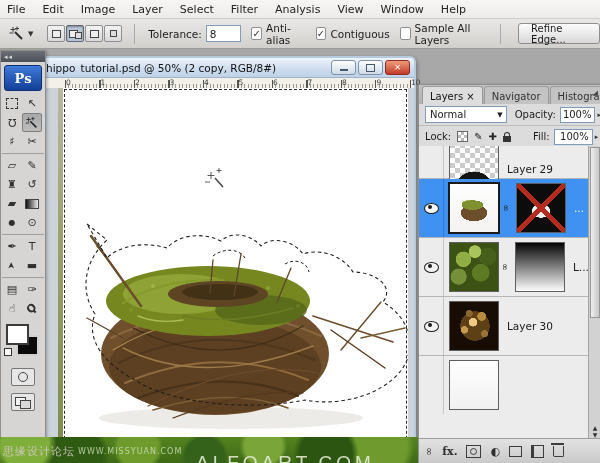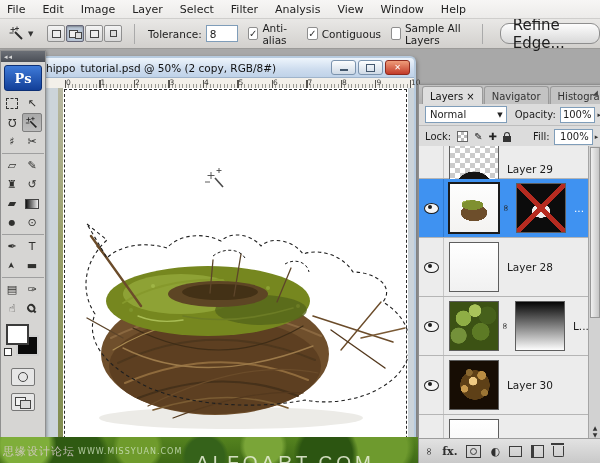--- a/index.html
+++ b/index.html
@@ -20,22 +20,22 @@
   .smbtn{width:16px;height:15px;border:1px solid #8f8f8f;background:linear-gradient(#f3f3f3,#d9d9d9);
          display:flex;align-items:center;justify-content:center;border-radius:2px}
   .smbtn.pressed{background:#b9c6d6;border-color:#5f7causality;border:1px solid #667;box-shadow:inset 0 1px 2px rgba(0,0,0,.35)}
   .sq{width:7px;height:6px;border:1px solid #444;display:inline-block;background:#eee}
   .sq2{width:5px;height:5px;border:1px solid #444;margin-left:-3px;margin-top:3px;background:#ddd}
   .ob-label{margin:0 4px 0 8px;font-size:10.5px}
   .ob-input{width:34px;height:15px;background:#fff;border:1px solid #7f9db9;font-size:10.5px;
             padding:0 3px;display:flex;align-items:center}
   .cbx{width:11px;height:11px;background:#fff;border:1px solid #8e8e8e;border-radius:2px;margin:0 4px 0 10px;
        display:flex;align-items:center;justify-content:center;font-size:10px;font-weight:bold;color:#333;line-height:1}
-  .refine{margin-left:12px;height:19px;padding:0 12px;border:1px solid #8e8e8e;border-radius:9px;
-          background:linear-gradient(#fdfdfd,#d8d8d8);display:flex;align-items:center;font-size:15px}
+  .refine{margin-left:12px;height:19px;padding:0 12px;border:1px solid #8e8e8e;border-radius:3px;
+          background:linear-gradient(#fdfdfd,#d8d8d8);display:flex;align-items:center;font-size:10px}
   
   .docwin{position:absolute;left:30px;top:56px;width:382px;height:407px;z-index:1;
           border:2px solid #b7cbdf;border-bottom:none;border-radius:6px 6px 0 0;background:#ccd4da;
           box-shadow:1px 2px 4px rgba(0,0,0,.35)}
   .titlebar{height:19px;border-radius:4px 4px 0 0;background:linear-gradient(#eef5fc,#cddcee 60%,#bfd2e8);
             display:flex;align-items:center;border-bottom:1px solid #9fb4cb}
   .dw-title{margin-left:14px;font-size:10.5px;color:#111;white-space:nowrap;overflow:hidden}
   .winbtns{margin-left:auto;margin-right:4px;display:flex;gap:2px}
   .wbtn{width:23px;height:13px;border:1px solid #7b93ad;border-radius:3px;display:flex;align-items:center;
         justify-content:center;font-size:8px;color:#333;background:linear-gradient(#fdfefe,#cfdae6)}
@@ -463,27 +463,20 @@
         </span>
       <span class="thumb selb t-nest"></span>
       <span class="linkcol">∞</span>
       <span class="maskthumb t-mask"></span>
       <span class="llabel">...</span>
     </div>
     <div class="lrow">
       <span class="eyebox">
           <span class="eye"></span>
         </span>
-      <span class="thumb t-white"></span>
-      <span class="llabel">Layer 28</span>
-    </div>
-    <div class="lrow">
-      <span class="eyebox">
-          <span class="eye"></span>
-        </span>
       <span class="thumb t-moss"></span>
       <span class="linkcol">∞</span>
       <span class="maskthumb t-grad"></span>
       <span class="llabel">L...</span>
     </div>
     <div class="lrow">
       <span class="eyebox">
           <span class="eye"></span>
         </span>
       <span class="thumb t-bokeh"></span>

